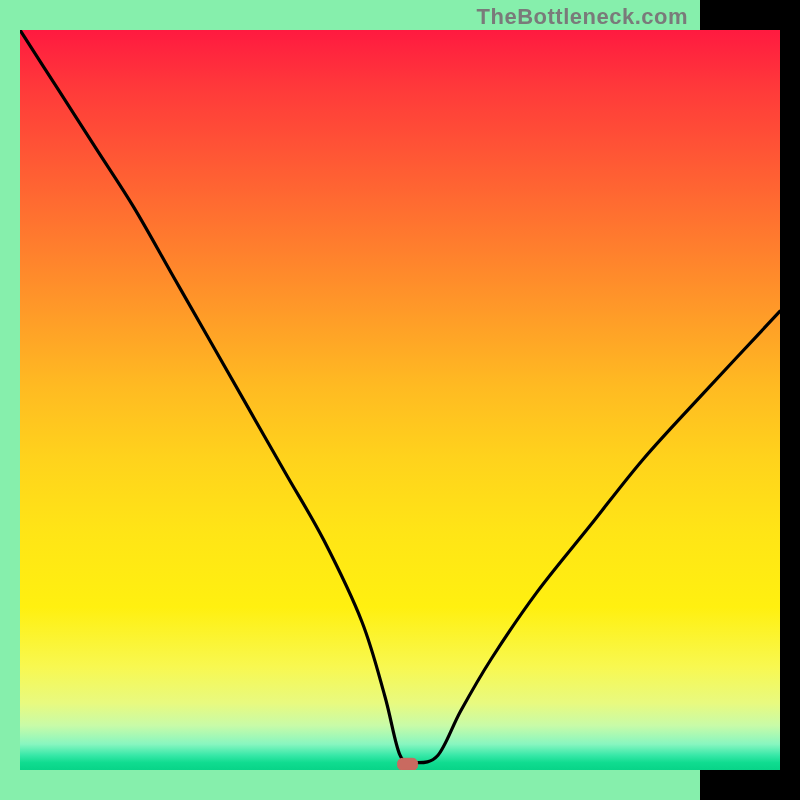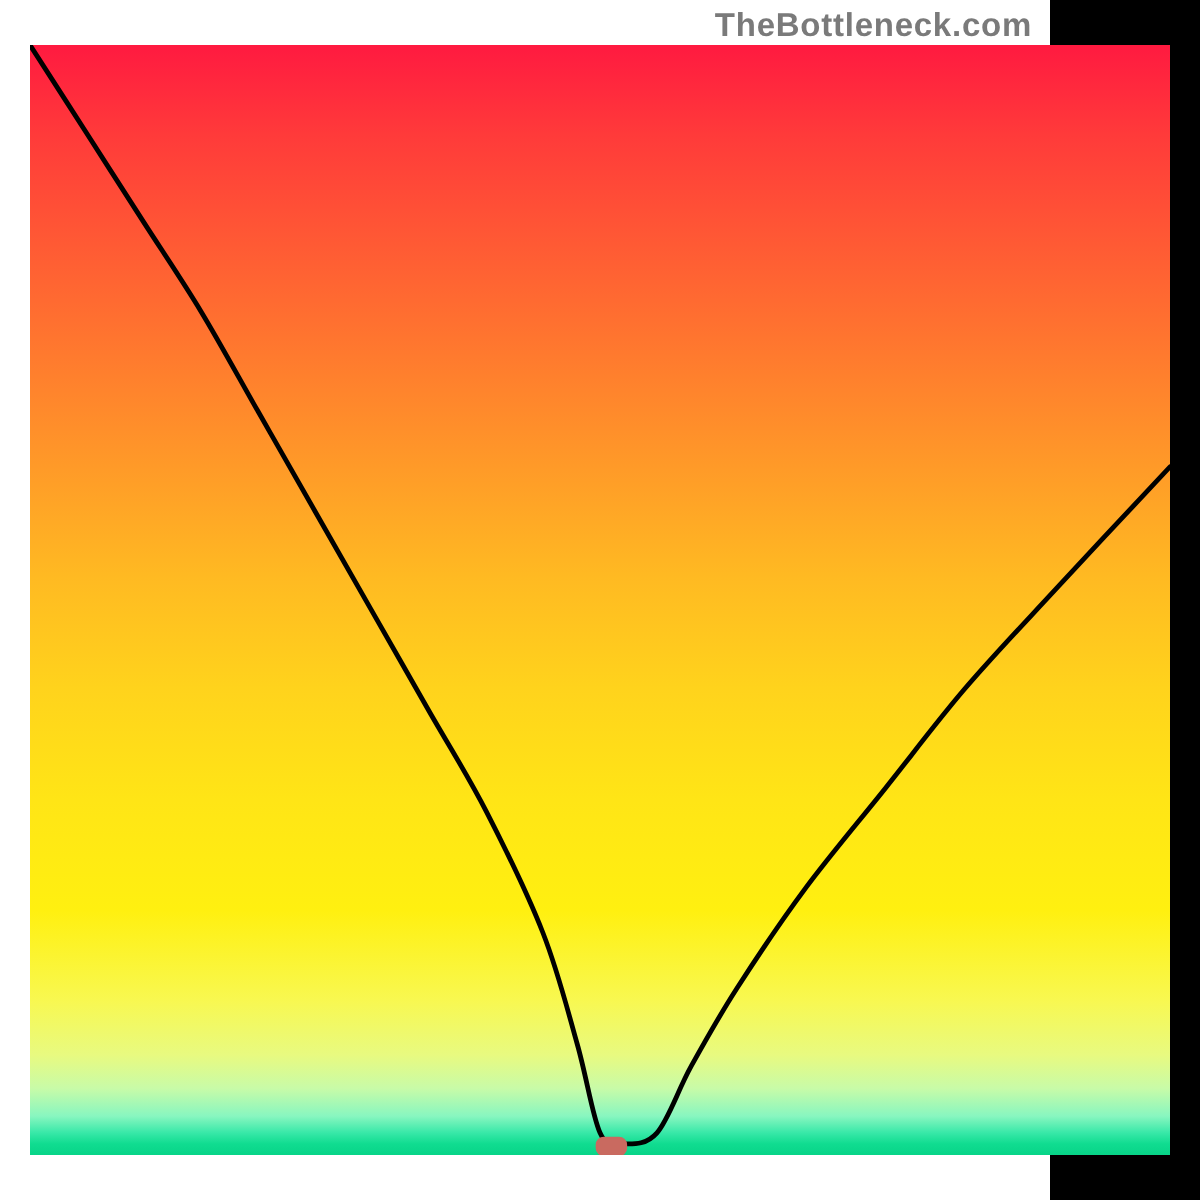--- a/index.html
+++ b/index.html
@@ -8,21 +8,21 @@
     width: 800px;
     height: 800px;
     background: #000;
     font-family: Arial, Helvetica, sans-serif;
     overflow: hidden;
   }
   .frame {
     position: relative;
     width: 700px;
     height: 800px;
-    background: #ffffff;
+    background: #86efac;
   }
   .attribution {
     position: absolute;
     top: 4px;
     right: 12px;
     color: #7a7a7a;
     font-size: 22px;
     font-weight: 600;
     letter-spacing: 0.5px;
     z-index: 5;

